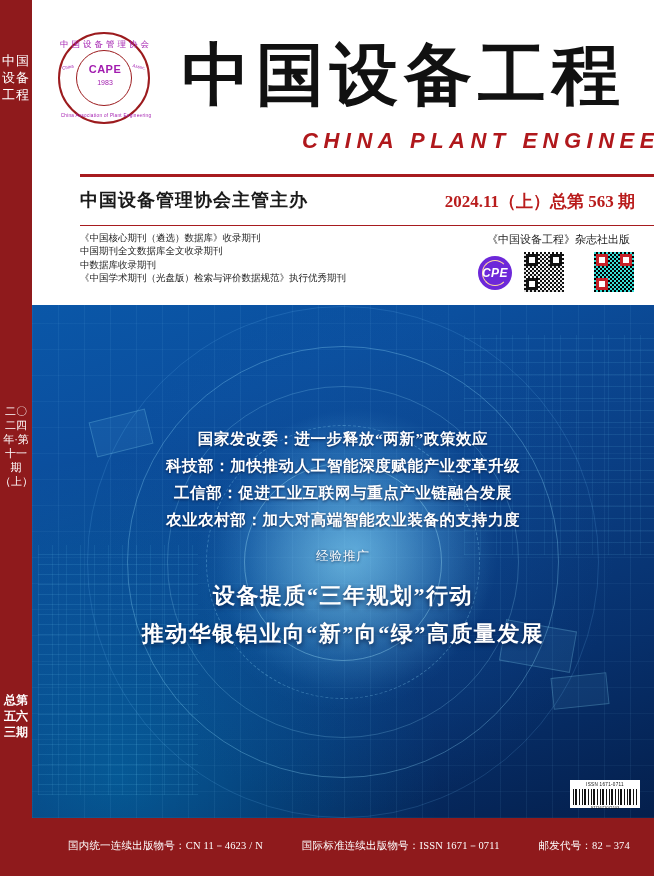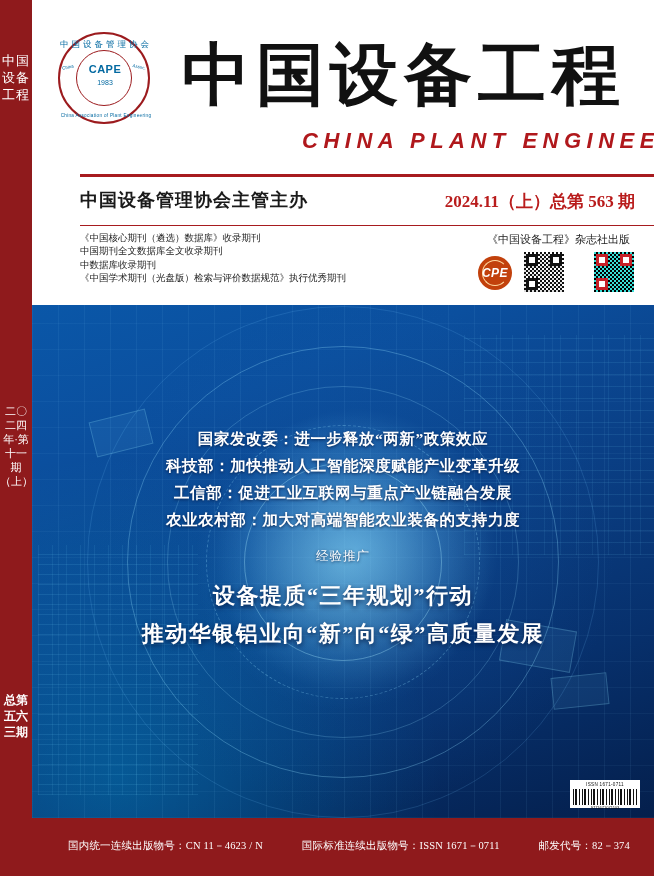--- a/index.html
+++ b/index.html
@@ -77,21 +77,21 @@
   
   .seal {
     position: absolute;
     left: 26px;
     top: 32px;
     width: 92px;
     height: 92px;
     border-radius: 50%;
     border: 2px solid #9c1b1e;
     box-sizing: border-box;
-    color: #0369a1;
+    color: #a21caf;
   }
   .seal-inner {
     position: absolute;
     left: 50%;
     top: 50%;
     transform: translate(-50%, -50%);
     width: 56px;
     height: 56px;
     border-radius: 50%;
     border: 1.5px solid #9c1b1e;
@@ -239,21 +239,21 @@
   }
 
   
   .cpe-logo {
     position: absolute;
     left: 446px;
     top: 256px;
     width: 34px;
     height: 34px;
     border-radius: 50%;
-    background: #c2410c;
+    background: #6d28d9;
     color: #ffffff;
   }
   .cpe-logo .cpe-text {
     position: absolute;
     left: 0;
     top: 10px;
     width: 34px;
     text-align: center;
     font-size: 12px;
     font-weight: bold;

